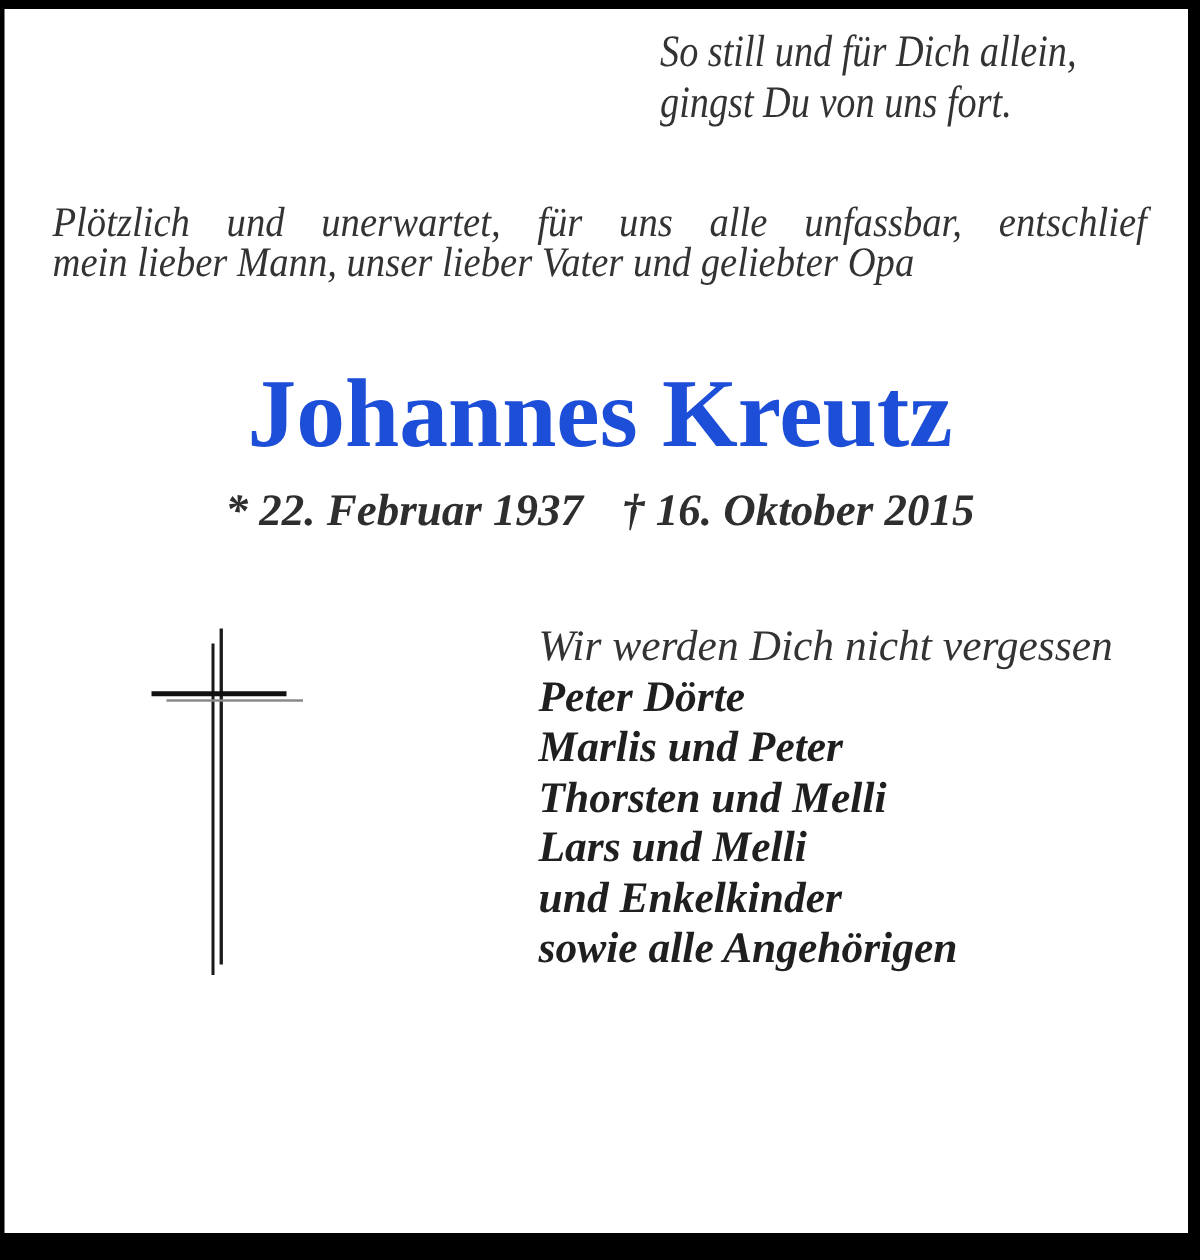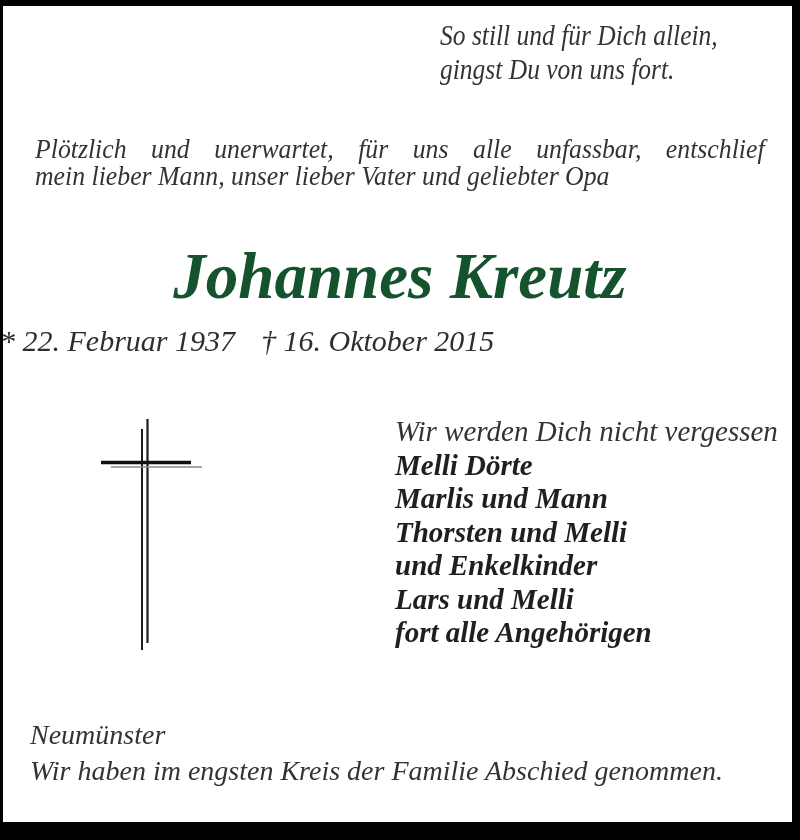--- a/index.html
+++ b/index.html
@@ -57,54 +57,54 @@
 
   
   .deceased-name {
     position: absolute;
     left: 0; top: 244px;
     width: 800px;
     text-align: center;
     font-size: 65px;
     line-height: 65px;
     font-weight: bold;
-    font-style: italic;
-    color: #14532d;
+    color: #1d4ed8;
     white-space: nowrap;
   }
 
   
   .dates {
     position: absolute;
     left: 0; top: 324px;
     width: 800px;
+    text-align: center;
     font-size: 30px;
     line-height: 34px;
     font-style: italic;
     color: #2e2e2e;
     white-space: nowrap;
+    font-weight: bold;
   }
   .dates .death { margin-left: 26px; }
 
   
   .cross {
     position: absolute;
     left: 95px; top: 412px;
     width: 112px; height: 245px;
   }
 
   
   .family {
     position: absolute;
     left: 359px; top: 415px;
     font-size: 29px;
     line-height: 33.5px;
     font-style: italic;
     white-space: nowrap;
-    margin-left: 36px;
   }
   .family .farewell { color: #333333; font-weight: normal; }
   .family .mourner  { color: #1f1f1f; font-weight: bold; }
 
   
   .closing {
     position: absolute;
     left: 30px; top: 717px;
     font-size: 28px;
     line-height: 36px;
@@ -141,26 +141,22 @@
 
   <svg class="cross" viewBox="0 0 112 245" xmlns="http://www.w3.org/2000/svg" aria-hidden="true">
     <line x1="52.5" y1="7" x2="52.5" y2="231" stroke="#1a1a1a" stroke-width="2.2"></line>
     <line x1="47" y1="17" x2="47" y2="238" stroke="#1a1a1a" stroke-width="2"></line>
     <line x1="6" y1="50.5" x2="96" y2="50.5" stroke="#111111" stroke-width="3.4"></line>
     <line x1="16" y1="55" x2="107" y2="55" stroke="#8a8a8a" stroke-width="1.6"></line>
   </svg>
 
   <div class="family">
     <div class="farewell">Wir werden Dich nicht vergessen</div>
-    <div class="mourner">Melli Dörte</div>
-    <div class="mourner">Marlis und Mann</div>
+    <div class="mourner">Peter Dörte</div>
+    <div class="mourner">Marlis und Peter</div>
     <div class="mourner">Thorsten und Melli</div>
+    <div class="mourner">Lars und Melli</div>
     <div class="mourner">und Enkelkinder</div>
-    <div class="mourner">Lars und Melli</div>
-    <div class="mourner">fort alle Angehörigen</div>
+    <div class="mourner">sowie alle Angehörigen</div>
   </div>
 
-  <div class="closing">
-    <div>Neumünster</div>
-    <div>Wir haben im engsten Kreis der Familie Abschied genommen.</div>
-  </div>
 
 </div>
 
 </body></html>

